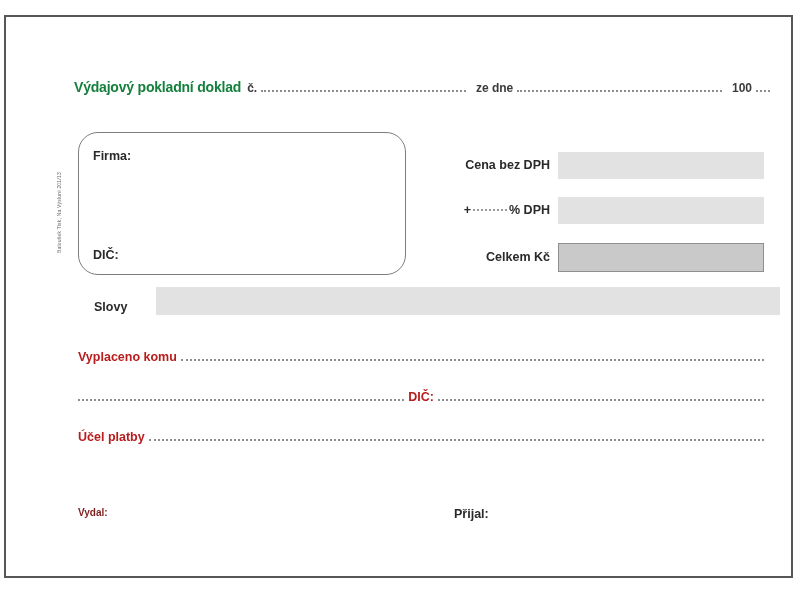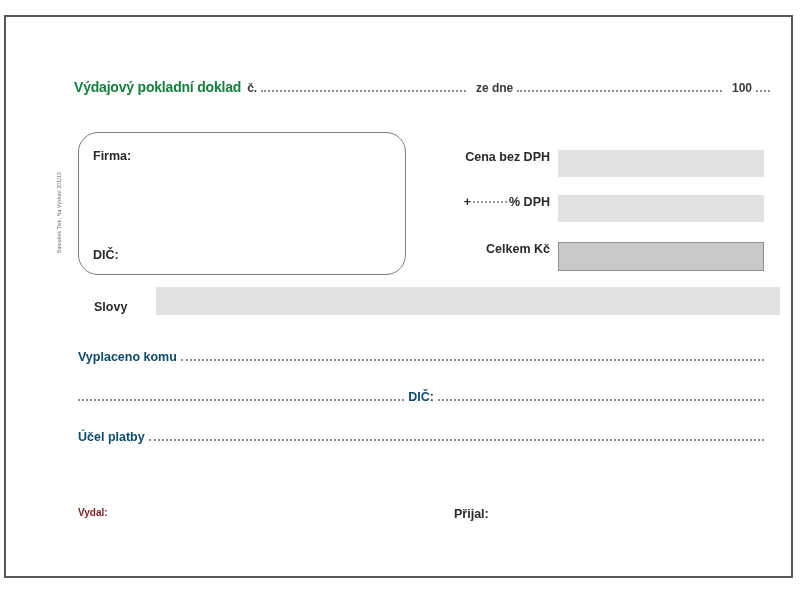--- a/index.html
+++ b/index.html
@@ -90,20 +90,21 @@
     color: #2a2a2a;
   }
 
   
   .amount-row {
     position: absolute;
     left: 420px;
     width: 338px;
     height: 30px;
     display: flex;
+    align-items: center;
   }
   #row-base  { top: 133px; }
   #row-vat   { top: 178px; }
   #row-total { top: 225px; }
 
   .amount-label {
     width: 132px;
     text-align: right;
     padding-right: 8px;
     font-size: 12.5px;
@@ -169,21 +170,21 @@
     display: flex;
     align-items: baseline;
   }
   #line-vyplaceno { top: 333px; }
   #line-dic       { top: 373px; }
   #line-ucel      { top: 413px; }
 
   .dot-label {
     font-size: 12.5px;
     font-weight: bold;
-    color: #0c4a6e;
+    color: #b91c1c;
     white-space: nowrap;
   }
   .dot-fill {
     flex: 1 1 auto;
     border-bottom: 2.5px dotted #8d8d8d;
     height: 1px;
     margin-bottom: 3px;
   }
   .dot-fill.lead { margin-right: 4px; }
   .dot-fill.trail { margin-left: 4px; }

